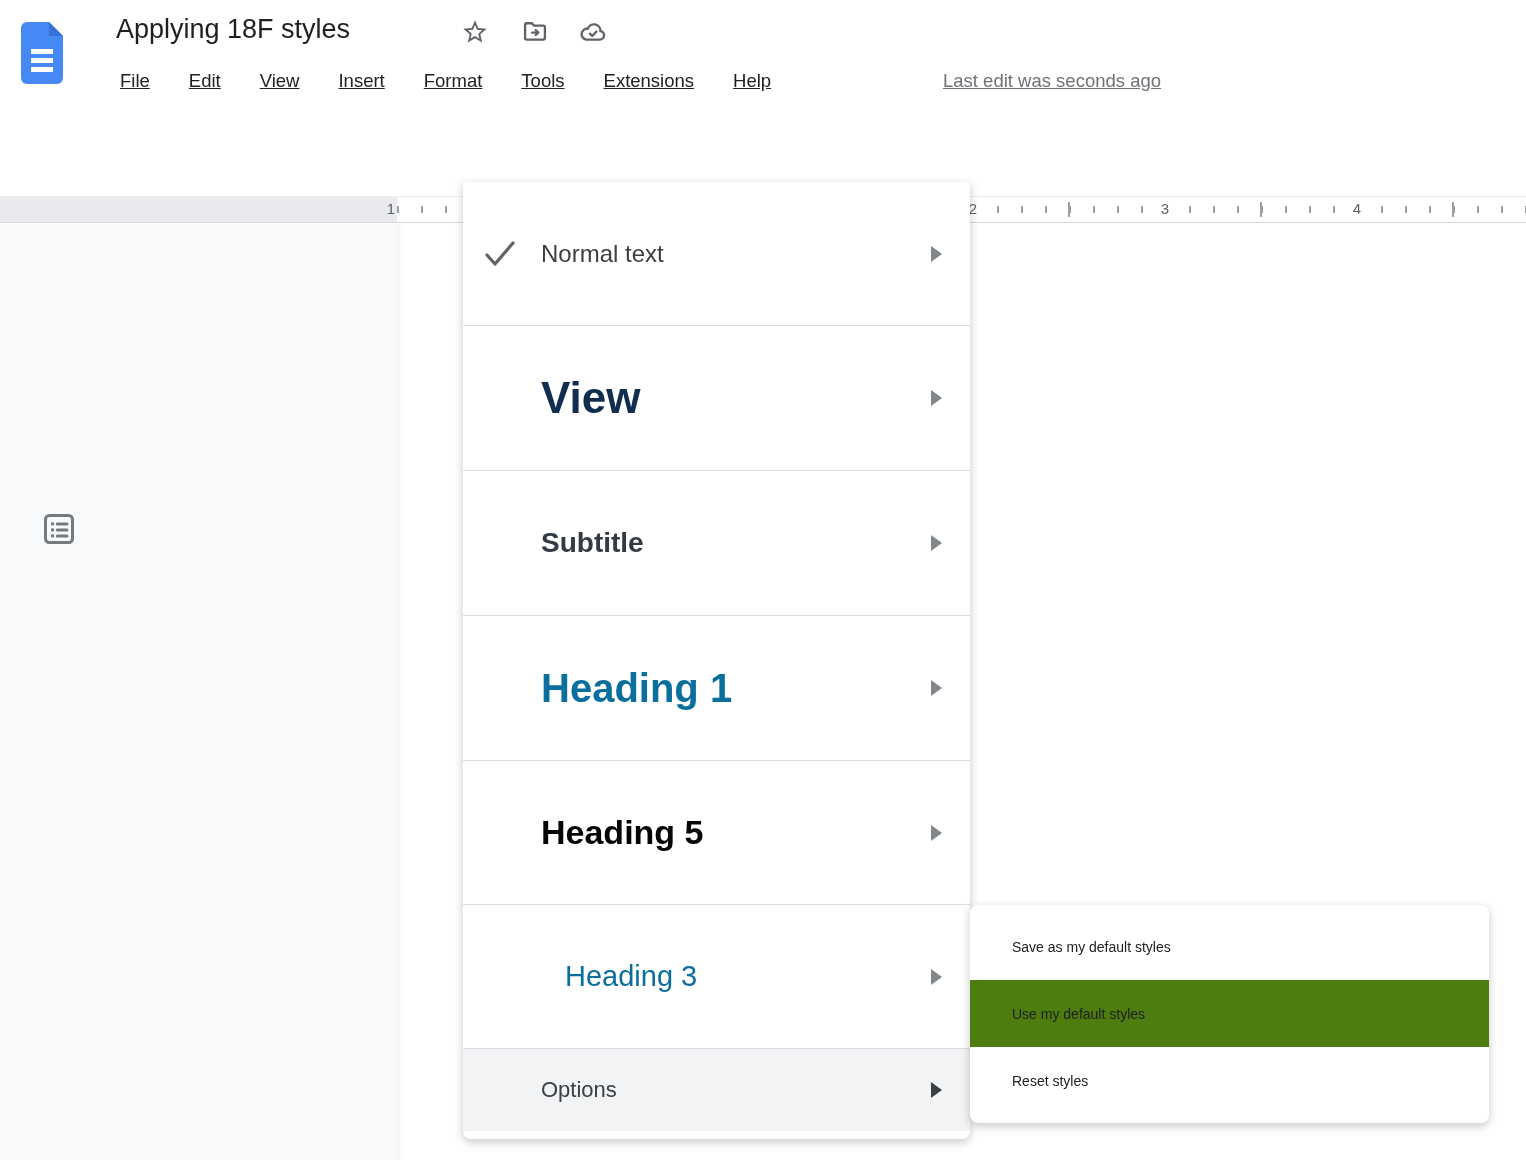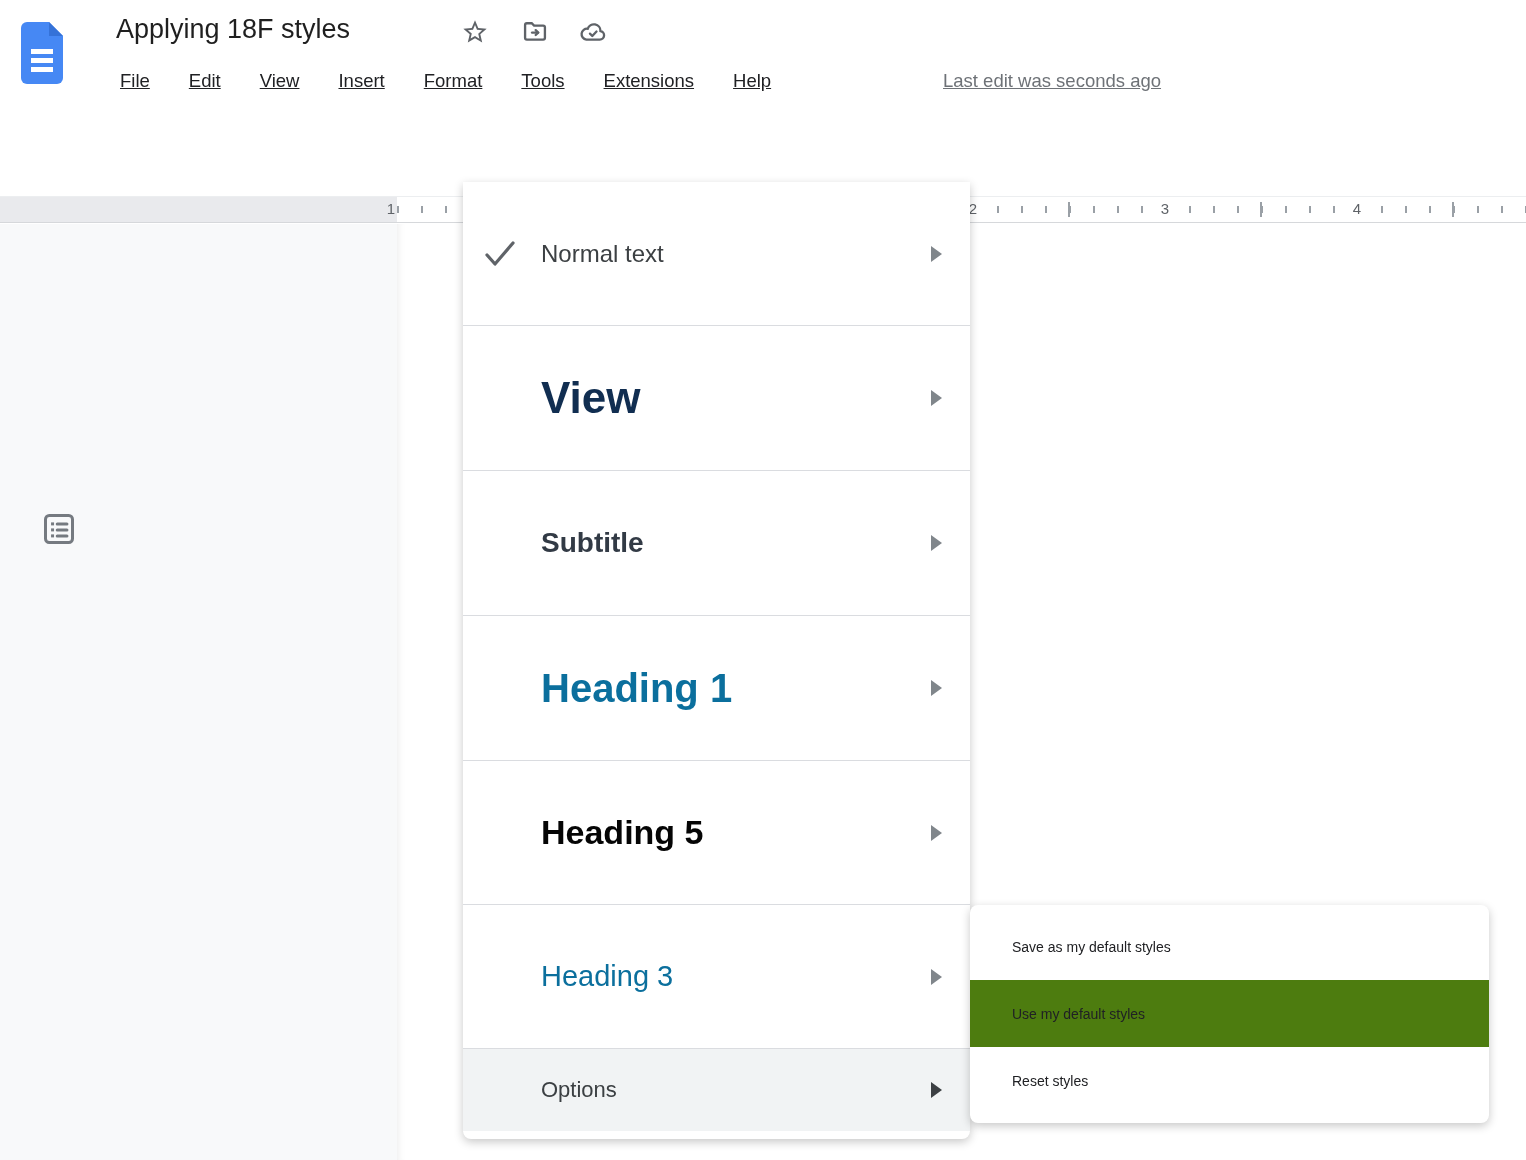--- a/index.html
+++ b/index.html
@@ -70,21 +70,21 @@
   
   #styles-menu { position:absolute; left:463px; top:182px; width:507px; background:#fff;
     border-radius:0 0 8px 8px; box-shadow:0 3px 10px rgba(0,0,0,0.22); z-index:10; padding-bottom:8px; }
   .menu-sep { height:1px; background:#dadce0; }
   .mrow { position:relative; display:flex; align-items:center; cursor:pointer; }
   .mrow .label { margin-left:78px; white-space:nowrap; }
   .mrow .arrow { position:absolute; right:28px; width:0; height:0;
     border-top:8px solid transparent; border-bottom:8px solid transparent; border-left:11px solid #80868b; }
   #row-normal { height:143px; }
   #row-title, #row-subtitle, #row-h1, #row-h2 { height:144px; }
-  #row-h2 { height:143px; } #row-h3 { height:143px; }
+  #row-h2 { height:143px; } #row-h3 { height:143px;margin-left:24px; }
   #row-options { height:82px; background:#f1f3f4; }
   #row-options .arrow { border-left-color:#3c4043; }
   .s-normal { font-size:24px; color:#3c4043; }
   .s-title { font-size:44px; font-weight:bold; color:#112e51; }
   .s-subtitle { font-size:28px; font-weight:bold; color:#323a45; }
   .s-h1 { font-size:40px; font-weight:bold; color:#0b6f9d; }
   .s-h2 { font-size:34px; font-weight:bold; color:#050505; }
   .s-h3 { font-size:29px; color:#0b6f9d; }
   .s-options { font-size:22px; color:#3c4043; }
   #check-normal { position:absolute; left:20px; top:50%; margin-top:-14px; }

